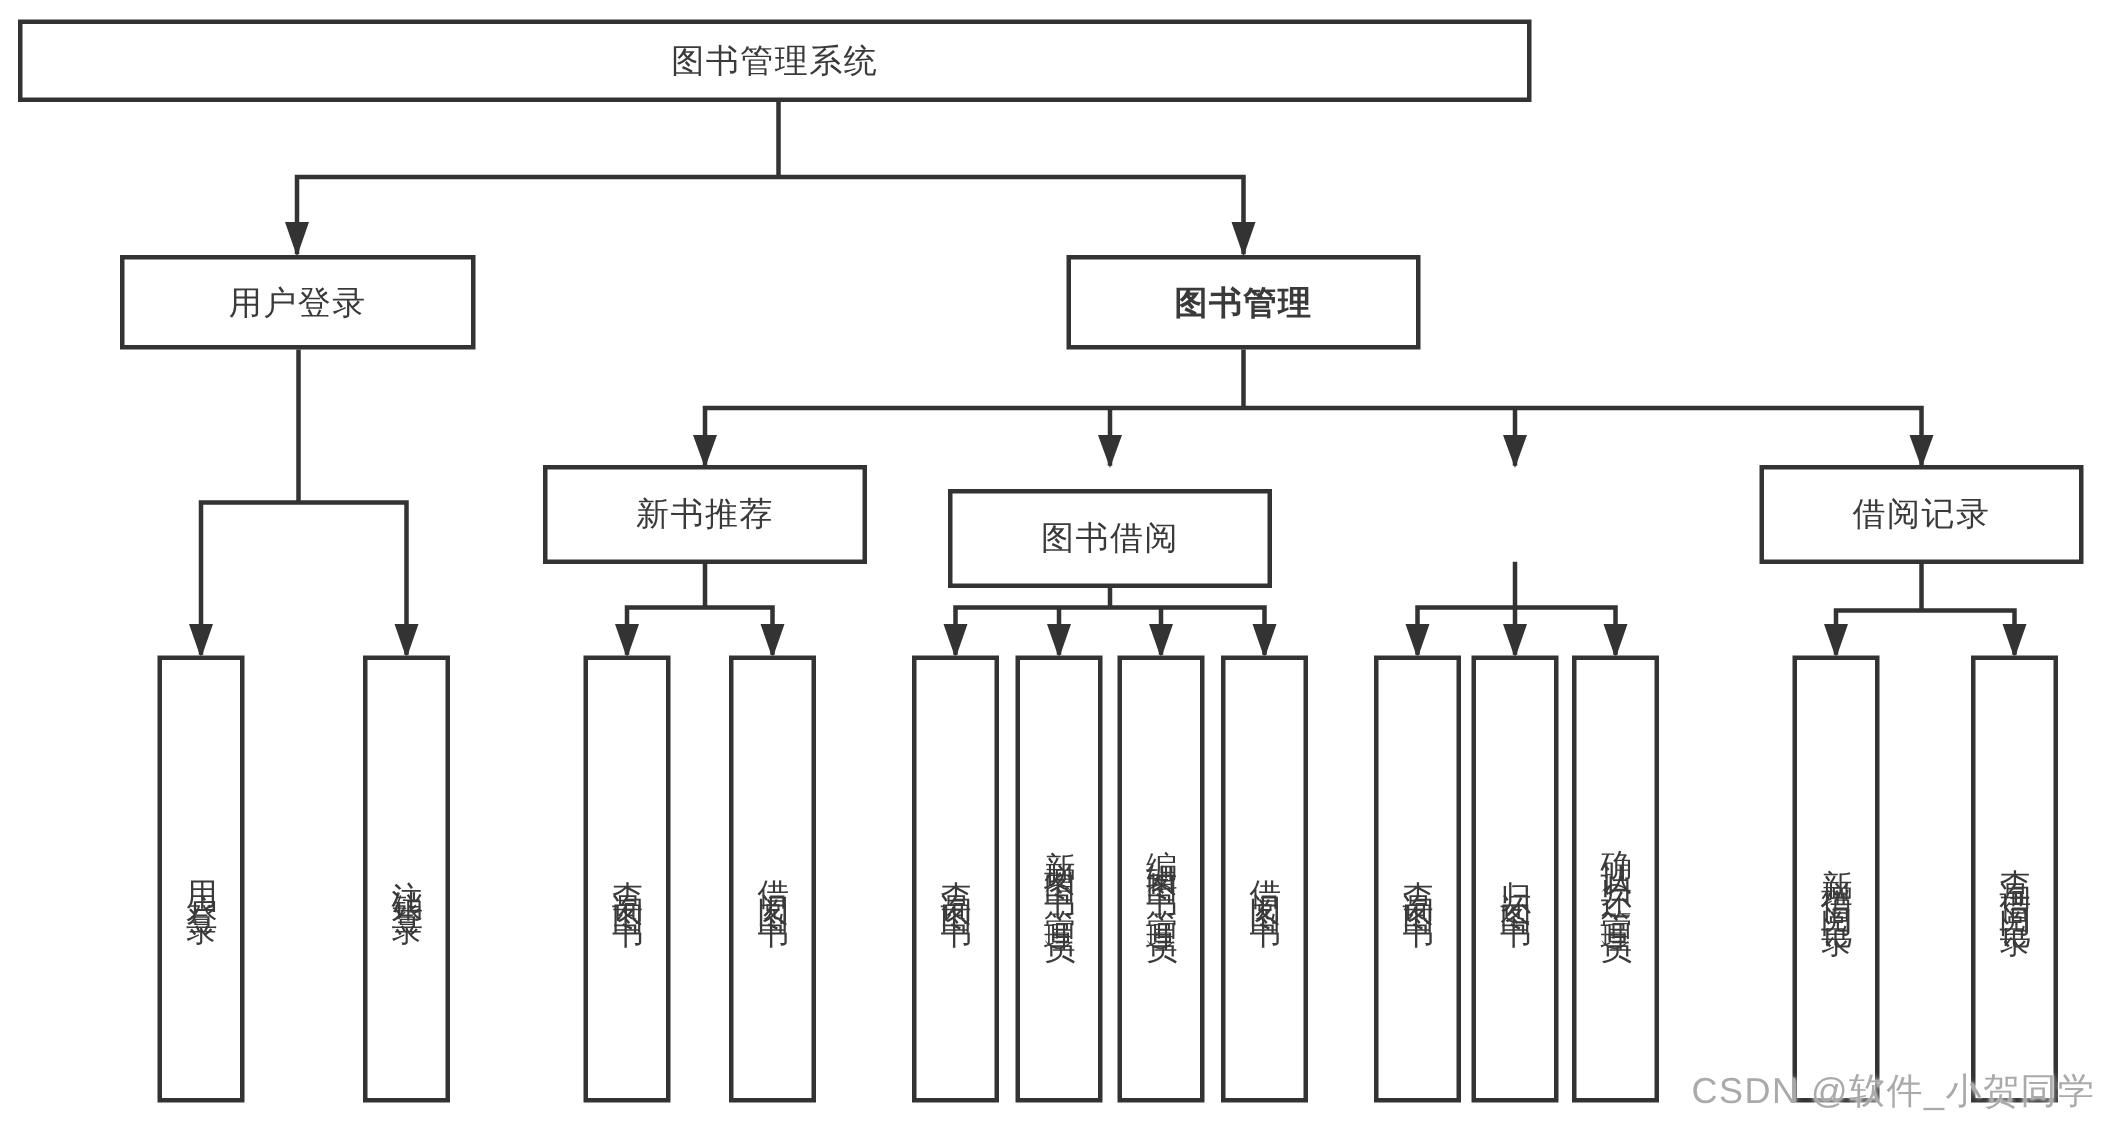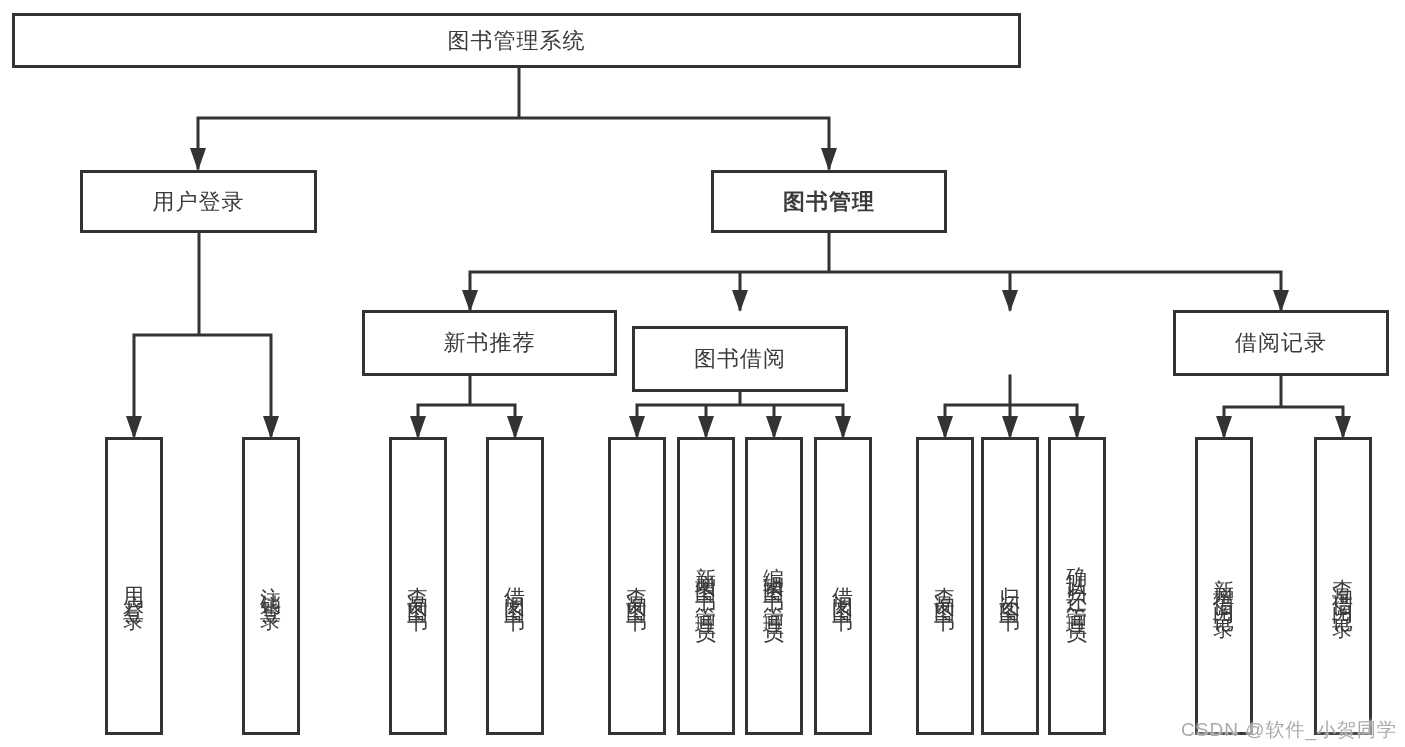--- a/index.html
+++ b/index.html
@@ -36,21 +36,21 @@
     text-orientation: upright;
     font-size: 21px;
     letter-spacing: 8px;
     line-height: 1;
     white-space: nowrap;
   }
   .watermark {
     position: absolute;
     right: 8px;
     bottom: 4px;
-    font-size: 19px;
+    font-size: 24px;
     color: rgba(165,165,165,0.95);
     text-shadow: 0 0 2px #ffffff, 0 0 4px #ffffff;
     letter-spacing: 1px;
   }
 </style>
 </head>
 <body>
 
 <div class="stage">
 
@@ -105,21 +105,21 @@
     <span>图书管理系统</span>
   </div>
 
   <div class="node hbox" style="left:80px; top:170px; width:237px; height:63px;">
     <span>用户登录</span>
   </div>
   <div class="node hbox" style="left:711px; top:170px; width:236px; height:63px;font-weight:bold;">
     <span>图书管理</span>
   </div>
 
-  <div class="node hbox" style="left:362px; top:310px; width:255px; height:66px;">
+  <div class="node hbox" style="left:362px; top:310px; width:216px; height:66px;">
     <span>新书推荐</span>
   </div>
   <div class="node hbox" style="left:632px; top:326px; width:216px; height:66px;">
     <span>图书借阅</span>
   </div>
   <div class="node hbox" style="left:1173px; top:310px; width:216px; height:66px;">
     <span>借阅记录</span>
   </div>
 
   <div class="node vbox" style="left:105px; top:437px; width:58px; height:298px;">

